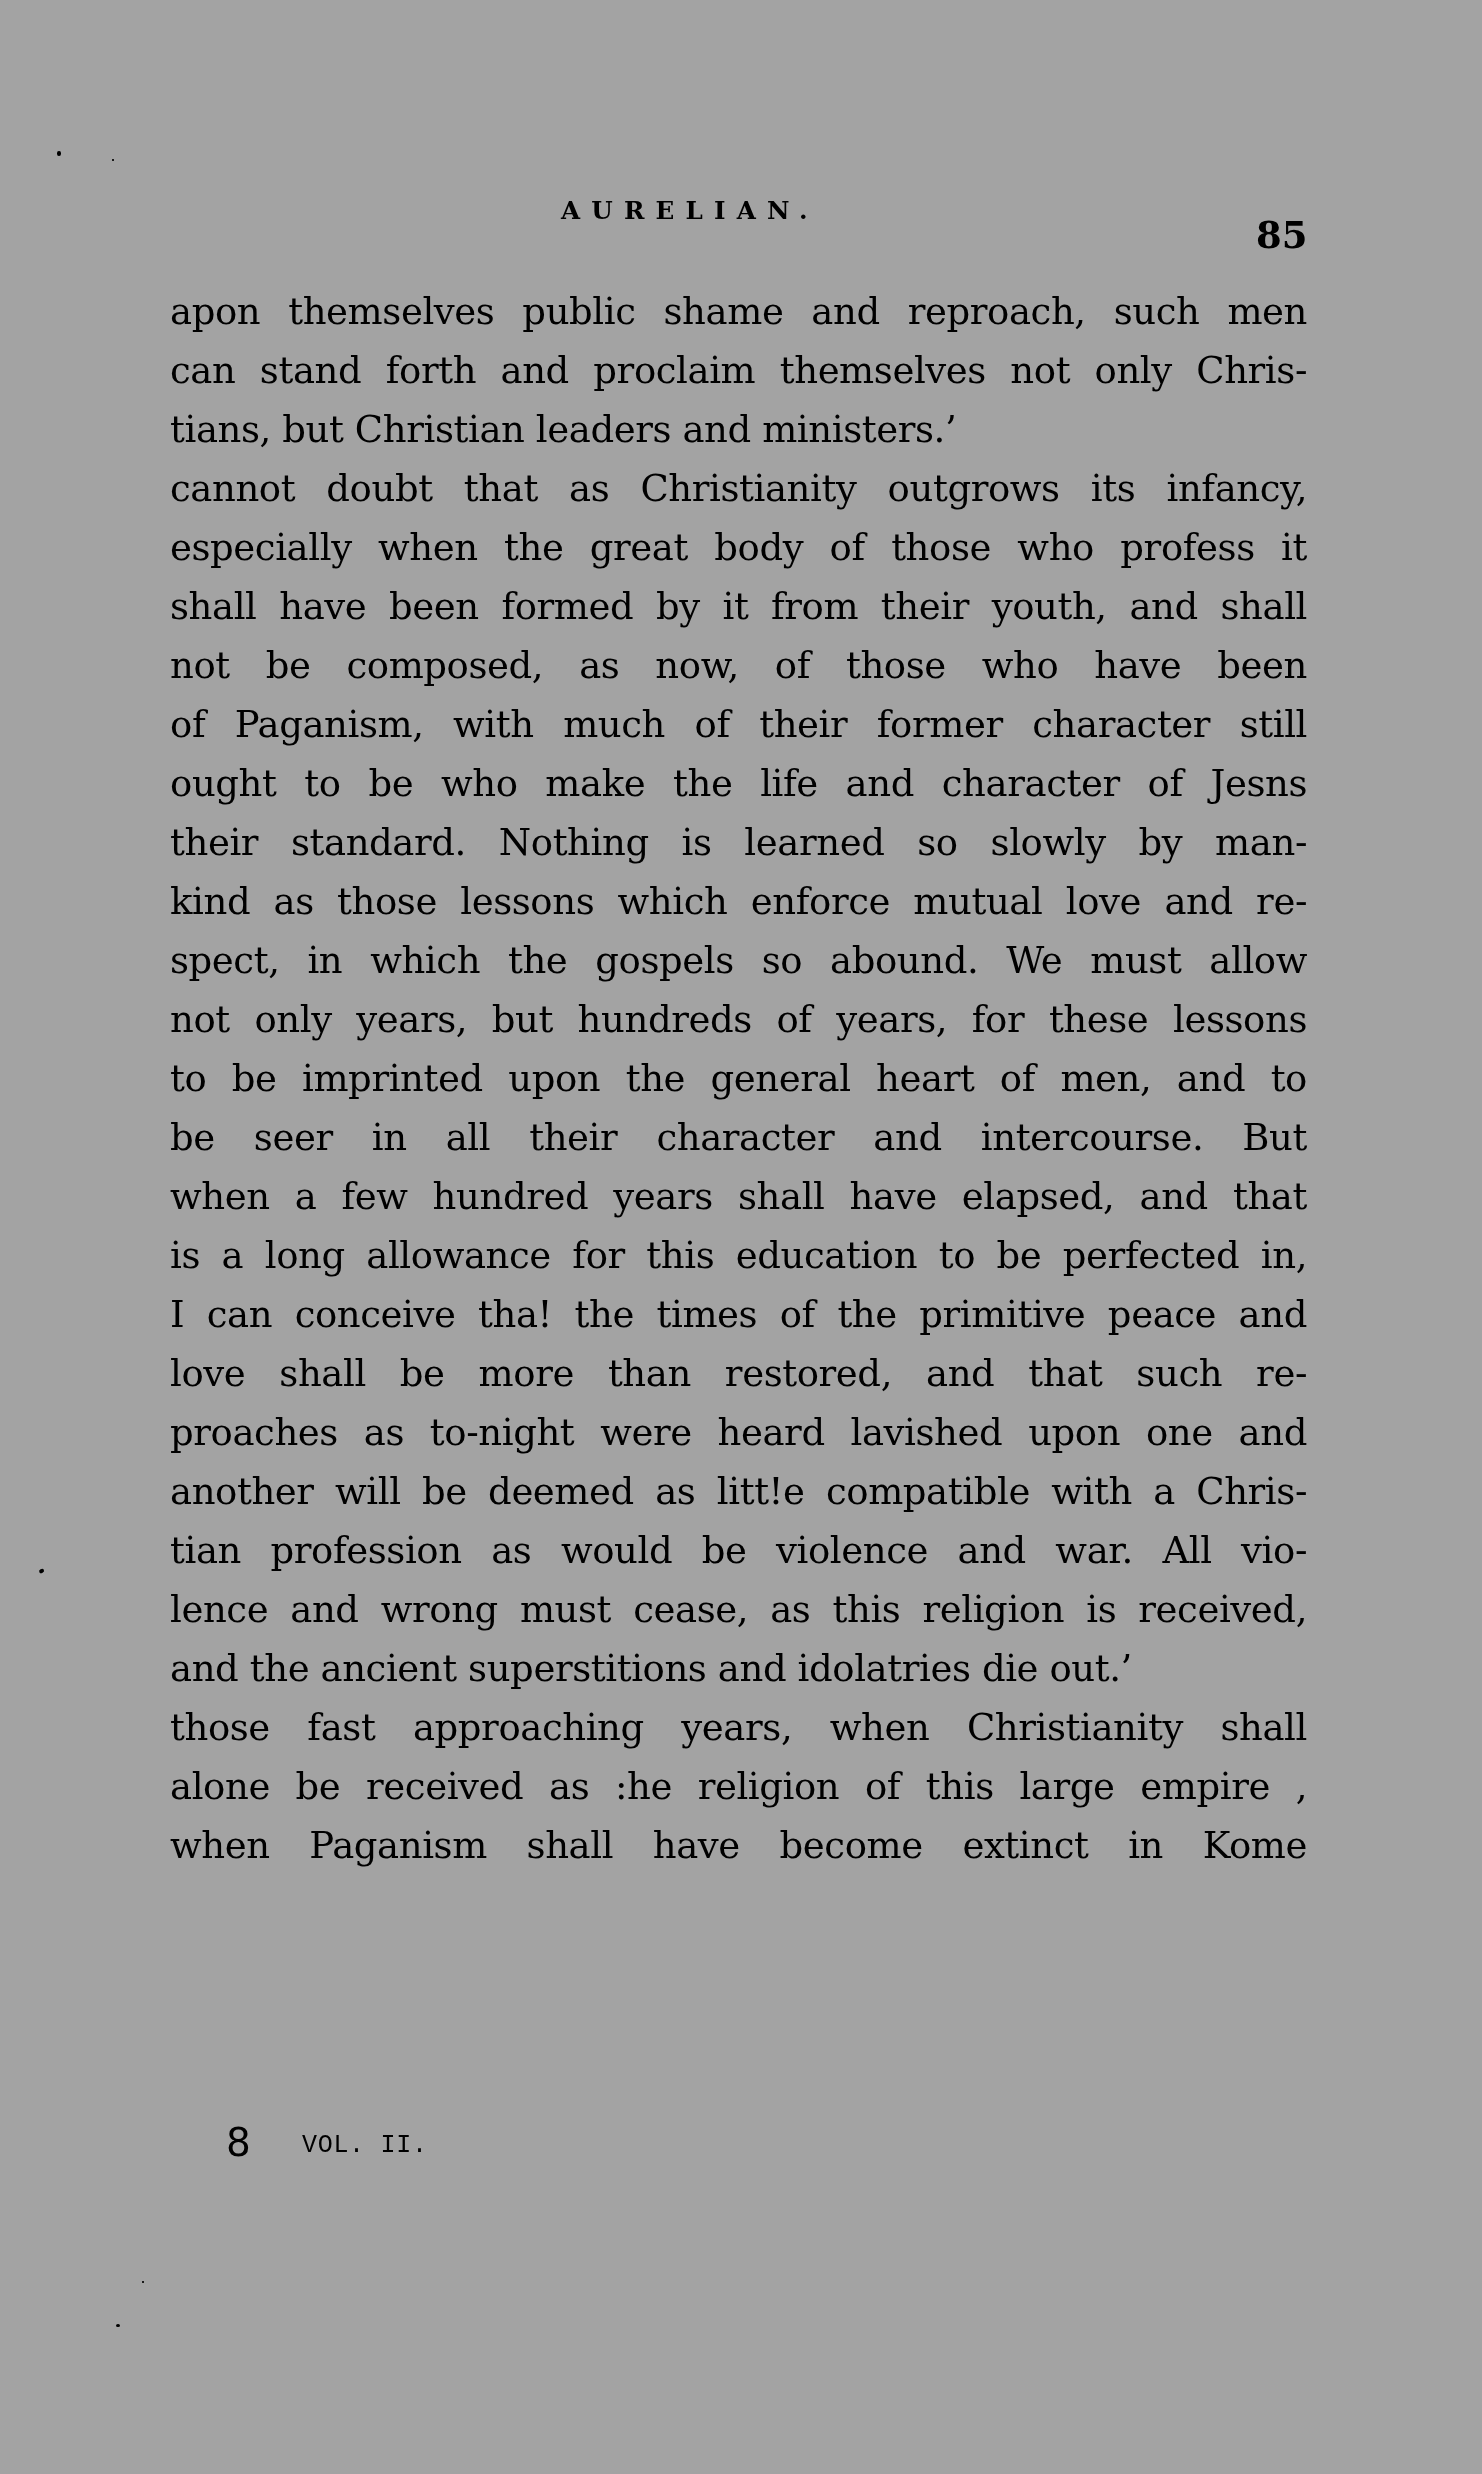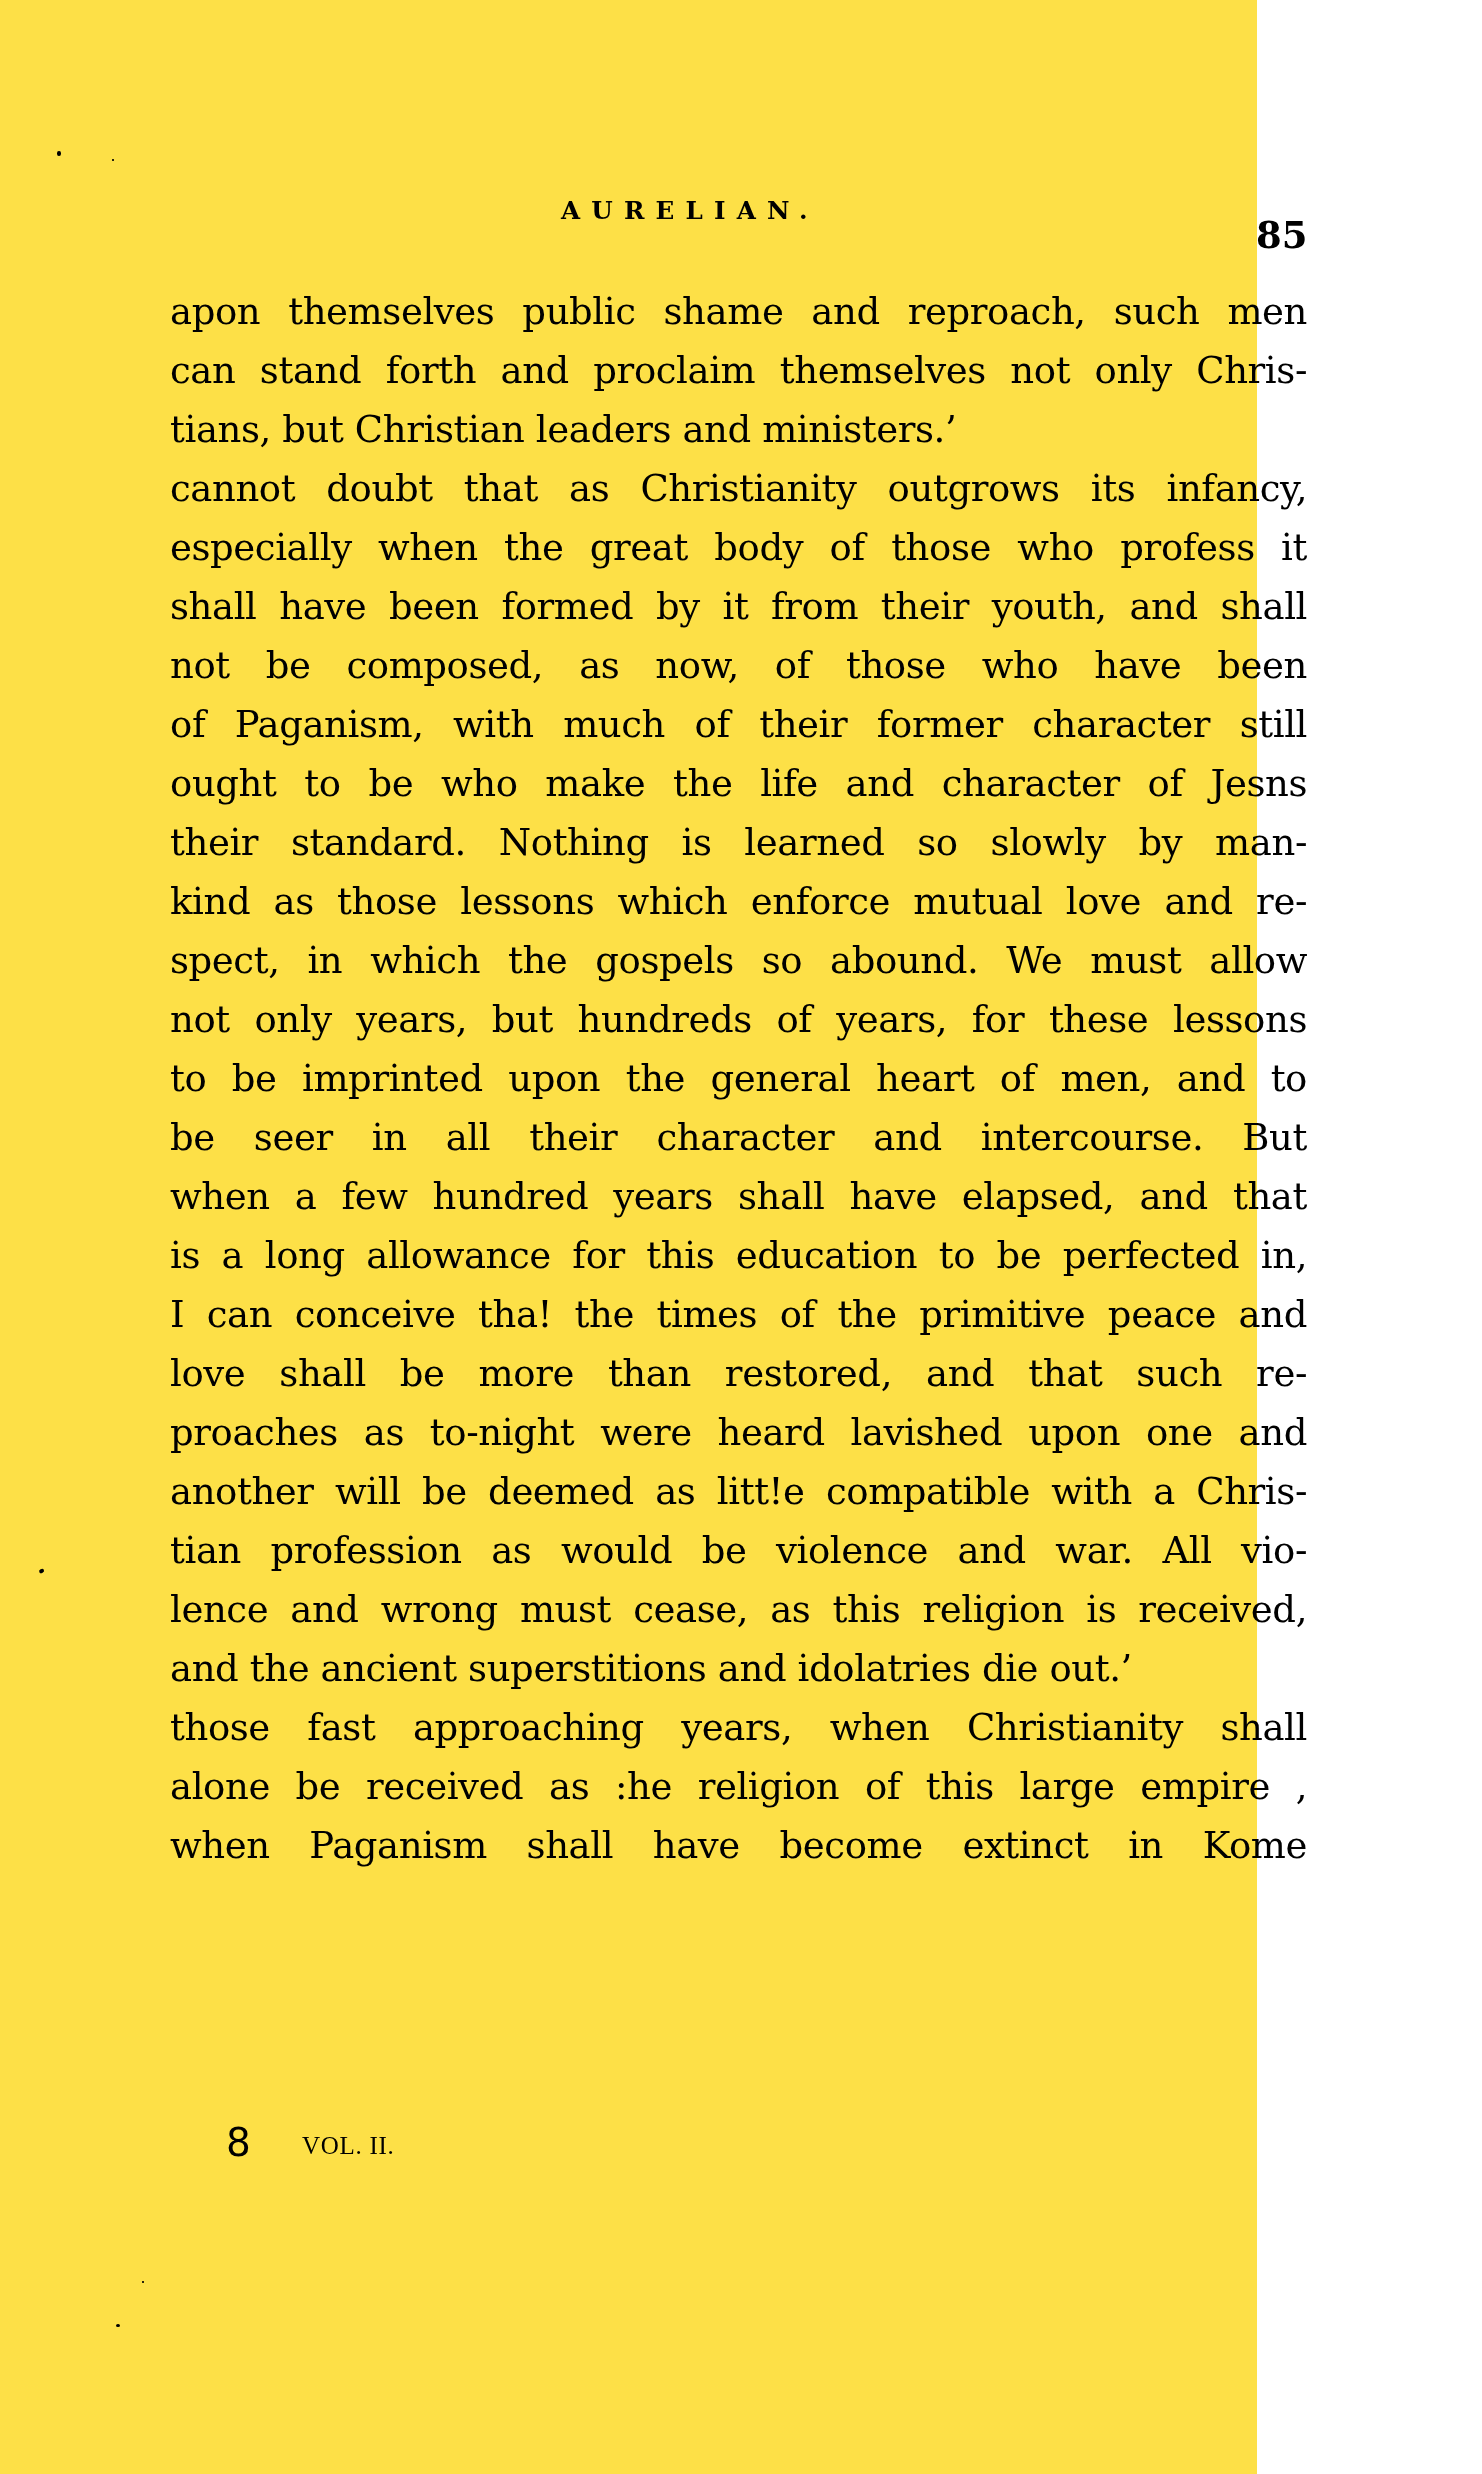--- a/index.html
+++ b/index.html
@@ -11,23 +11,23 @@
       width: 1482px;
       height: 2475px;
       position: relative;
       overflow: hidden;
       font-family: "DejaVu Serif", "Liberation Serif", serif;
       color: #000000;
     }
     .page {
       position: absolute;
       left: 0; top: 0;
-      width: 1257px;
+      width: 1482px;
       height: 2475px;
-      background: #fde047;
+      background: #a3a3a3;
     }
     .speck {
       position: absolute;
       background: #000;
       border-radius: 50%;
     }
     .running-head {
       position: absolute;
       top: 188px;
       left: 0;
@@ -87,21 +87,21 @@
       left: 226px;
       top: 0;
       font-family: "DejaVu Sans", sans-serif;
       font-size: 39px;
       line-height: 60px;
     }
     .volume-label {
       position: absolute;
       left: 302px;
       top: 3px;
-      font-family: Liberation Serif, serif;
+      font-family: Liberation Mono, monospace;
       font-size: 25px;
       line-height: 60px;
       letter-spacing: 0.7px;
       text-align: right;
     }
   </style>
 </head>
 <body>
 
 <div class="page">

